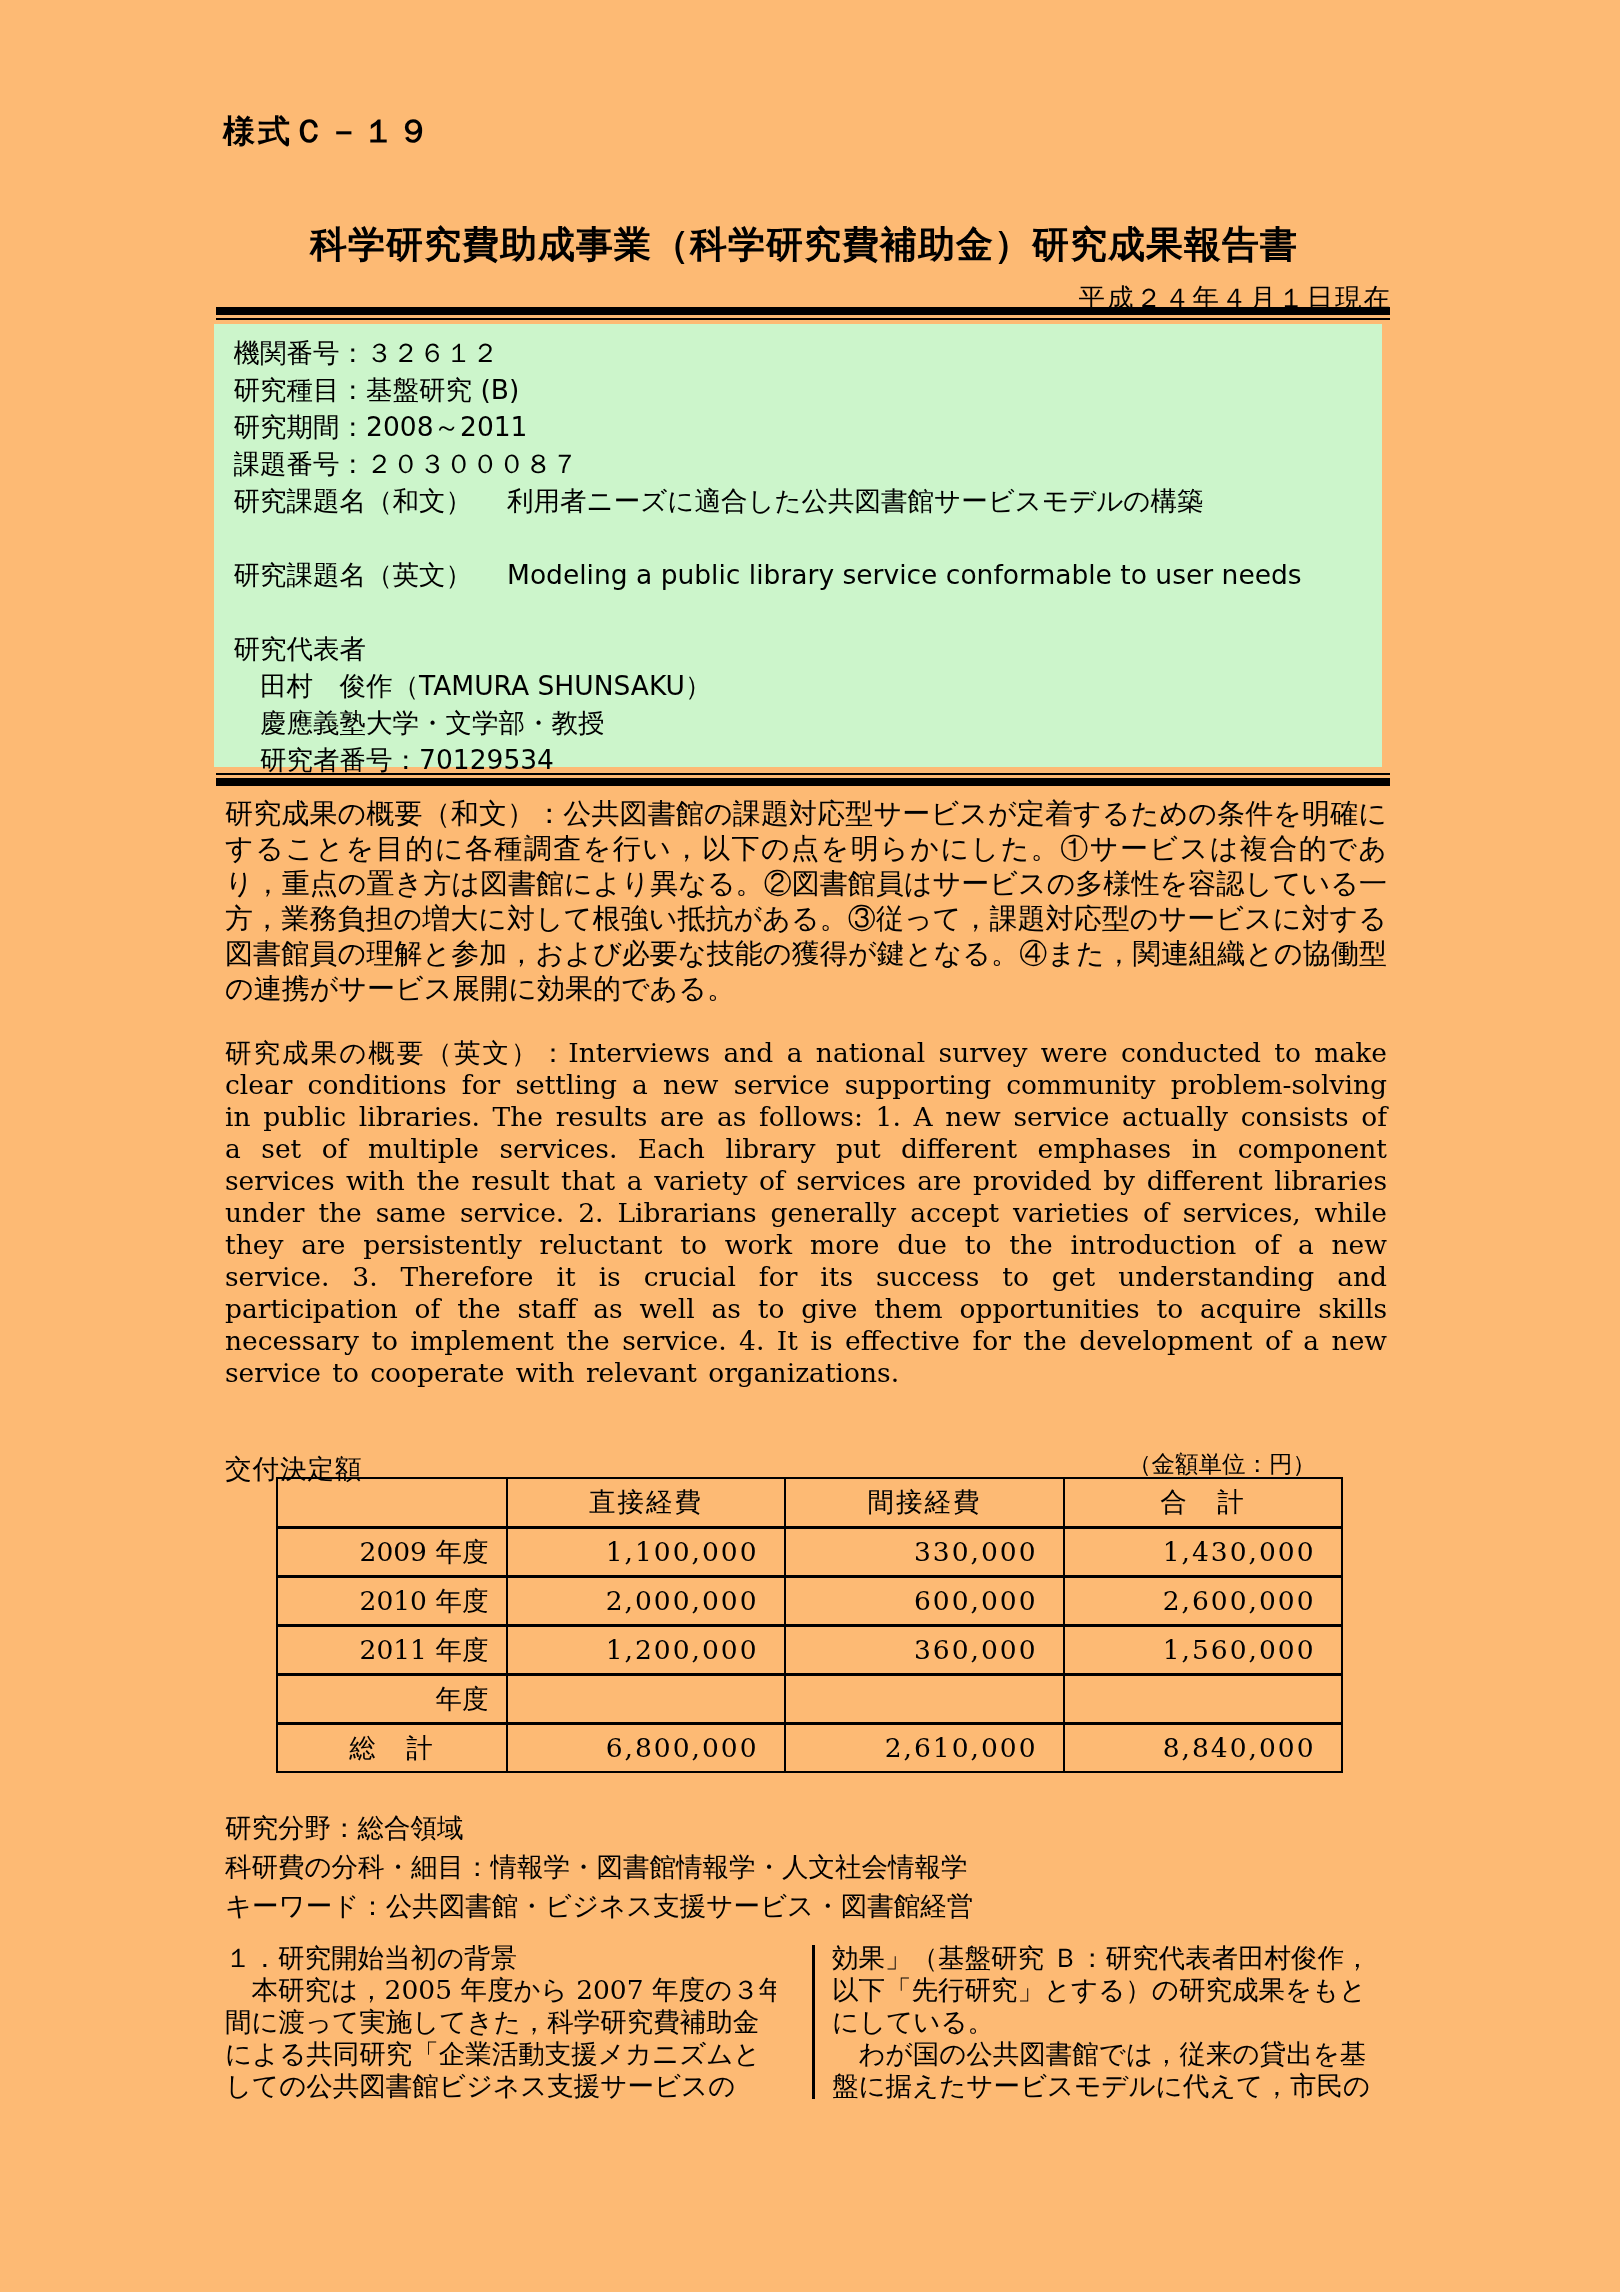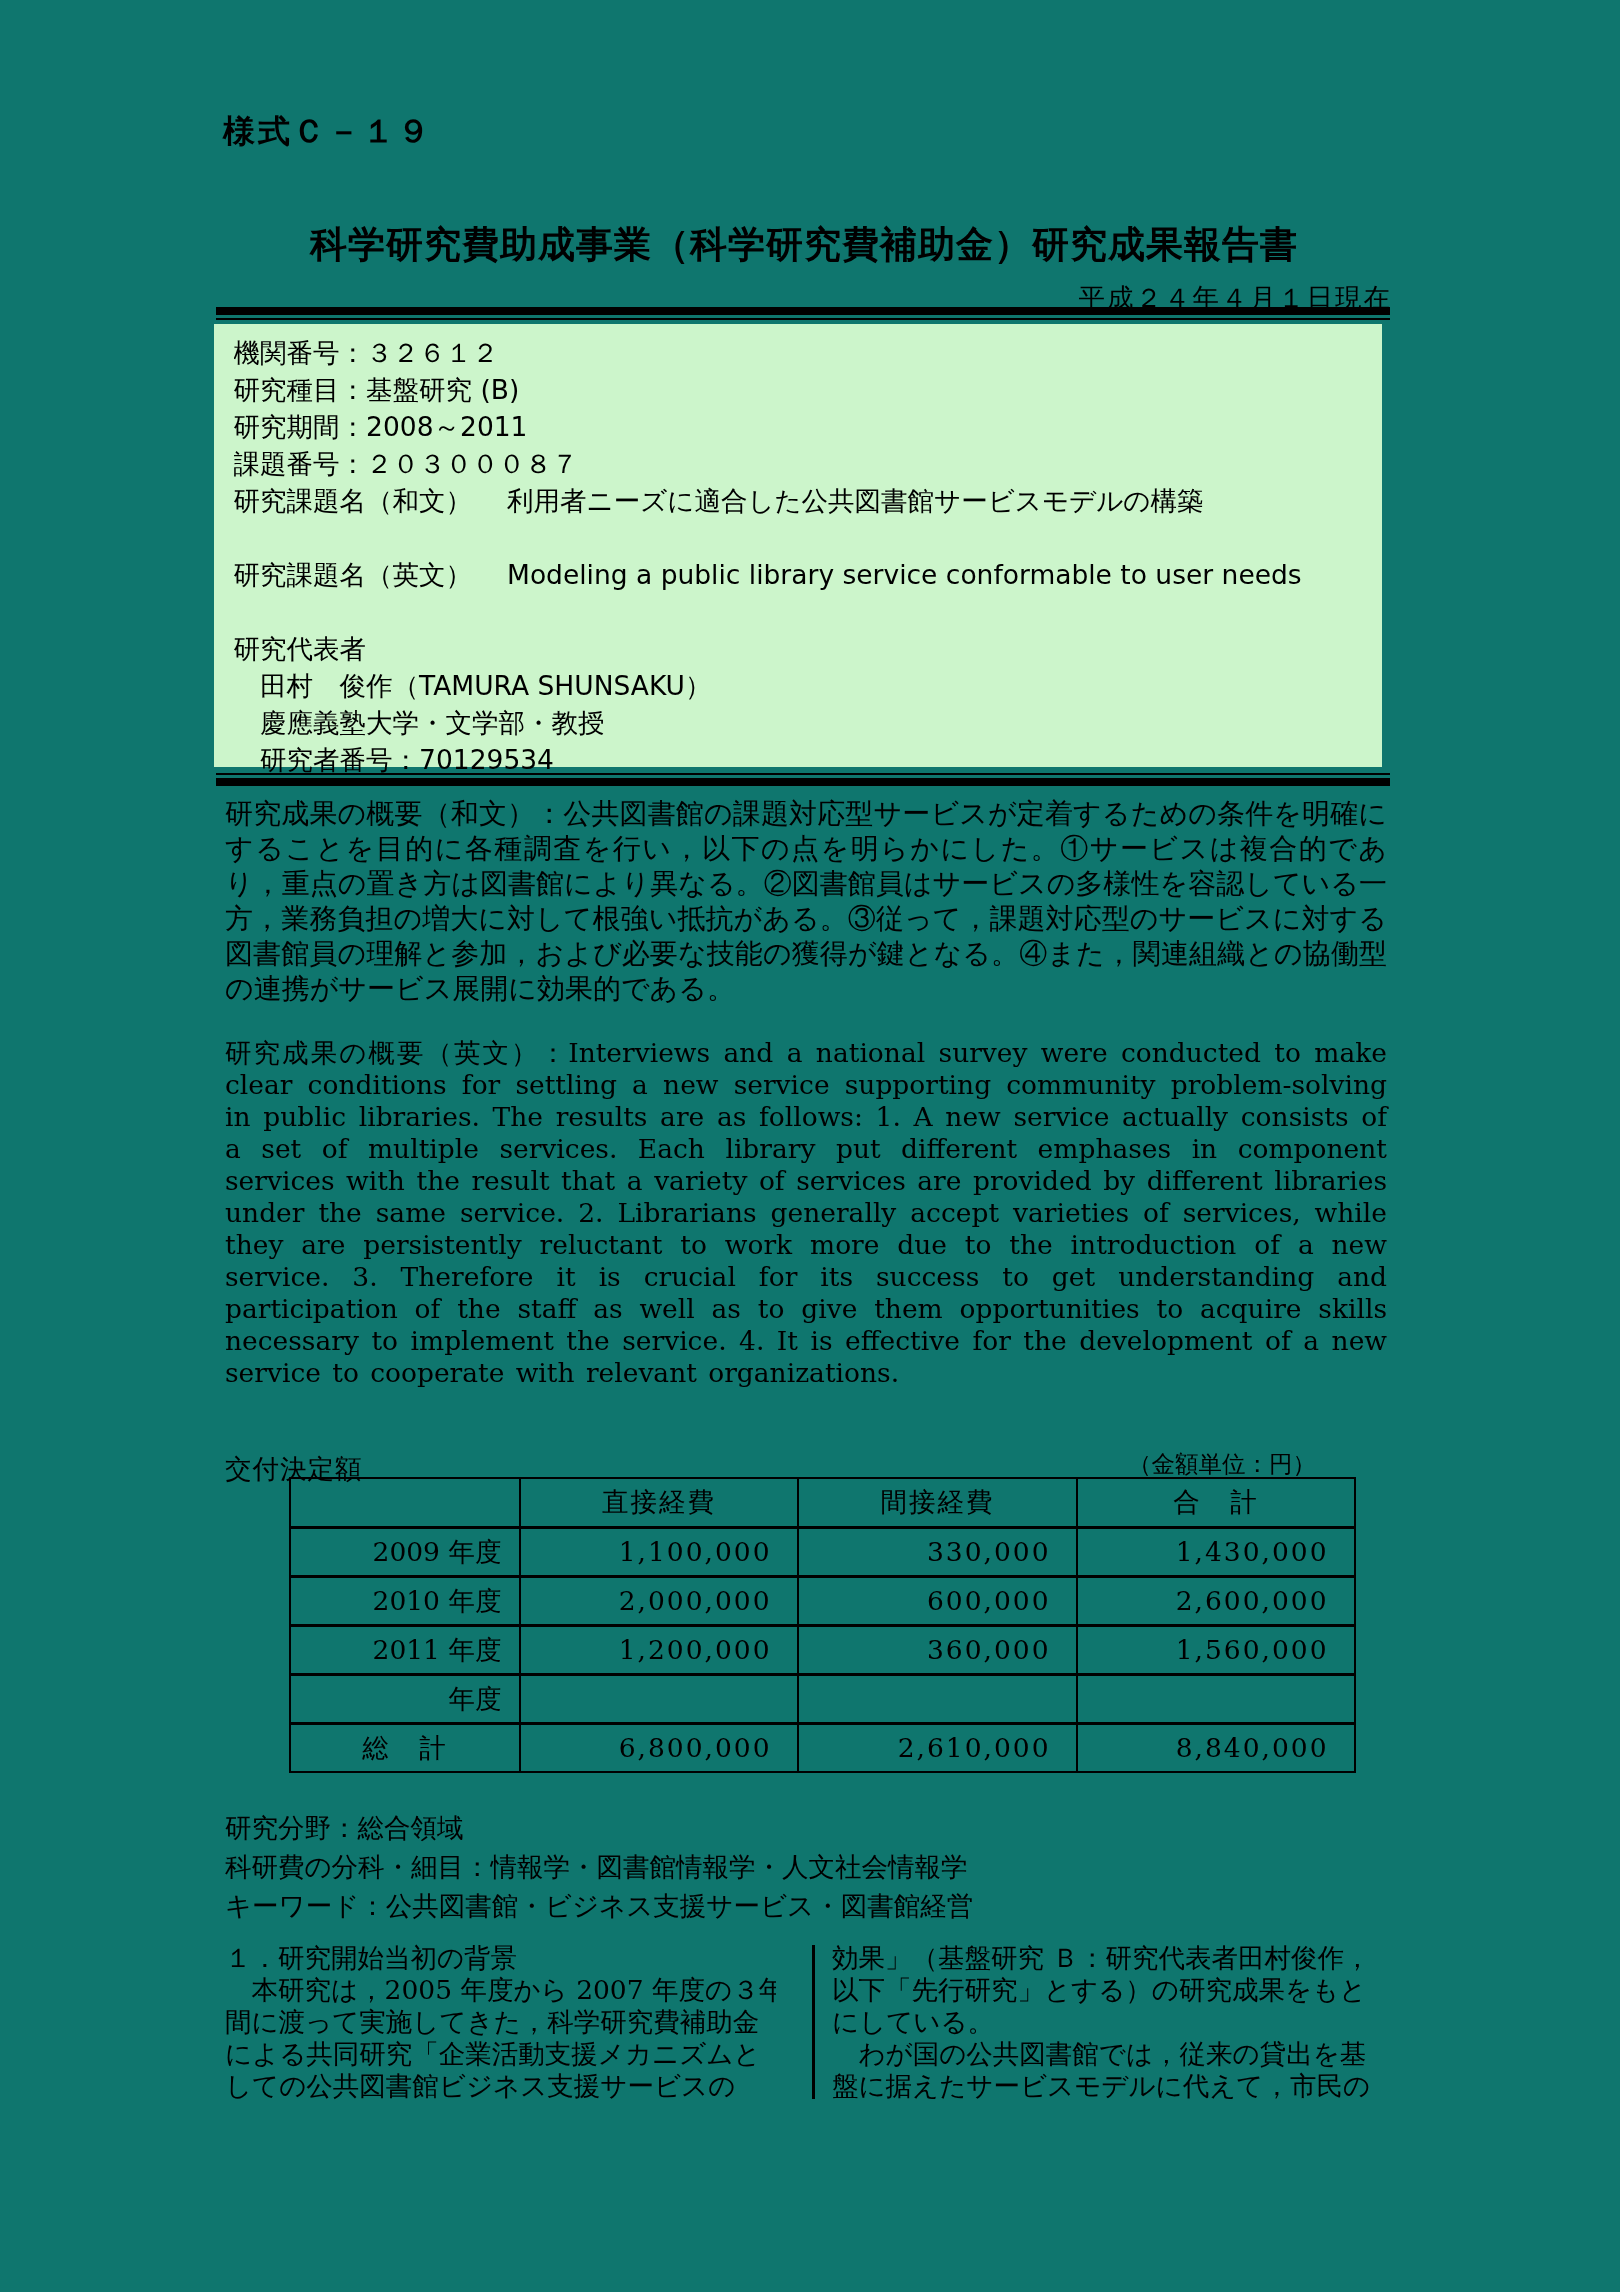--- a/index.html
+++ b/index.html
@@ -1,19 +1,19 @@
 <!DOCTYPE html>
 <html><head>
 <meta charset="utf-8">
 <style>
   html,body{margin:0;padding:0;background:#888;}
   .page{
     position:relative;
     width:1620px;height:2293px;
-    background:#0f766e;
+    background:#fdba74;
     color:#000;
     font-family:"DejaVu Serif","Liberation Serif",serif;
     overflow:hidden;
   }
   .sans{font-family:"DejaVu Sans","Liberation Sans",sans-serif;}
 
   .form-code{
     position:absolute;left:223px;top:110px;
     font-size:32px;font-weight:bold;letter-spacing:2.9px;
   }
@@ -42,21 +42,21 @@
     position:absolute;left:225px;width:1162px;
     text-align:justify;
   }
   .abstract-ja{top:796px;font-size:28px;line-height:35px;}
   .abstract-en{top:1037px;font-size:26.5px;line-height:32px;word-spacing:2.9px;}
 
   .funding-heading{position:absolute;left:225px;top:1411px;font-size:26.5px;letter-spacing:1px;margin-top:40px;}
   .unit-note{position:absolute;left:225px;top:1448px;width:1091px;text-align:right;font-size:23.5px;}
 
   table.funding{
-    position:absolute;left:289px;top:1477px;width:1066px;
+    position:absolute;left:276px;top:1477px;width:1066px;
     border-collapse:collapse;table-layout:fixed;
     font-size:26.5px;
   }
   table.funding col.c0{width:230px;}
   table.funding col.c1{width:278px;}
   table.funding col.c2{width:279px;}
   table.funding col.c3{width:278px;}
   table.funding th,table.funding td{
     border:2px solid #000;
     height:49px;box-sizing:border-box;

